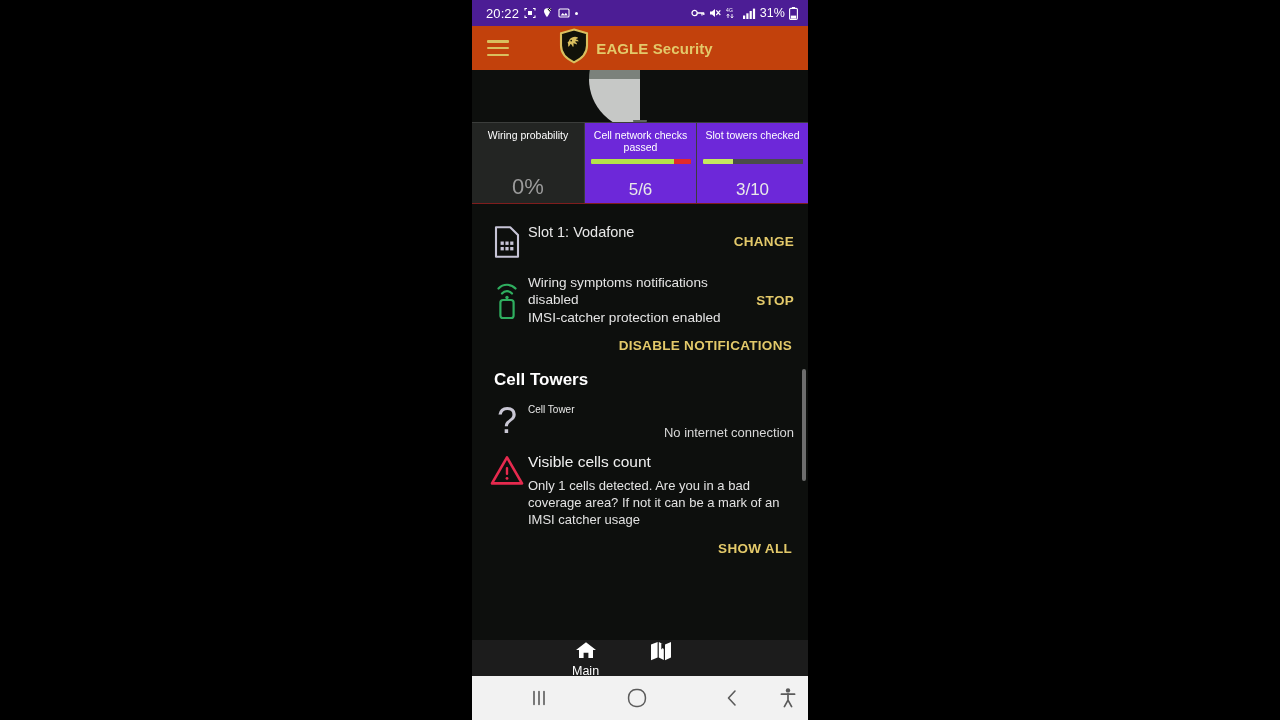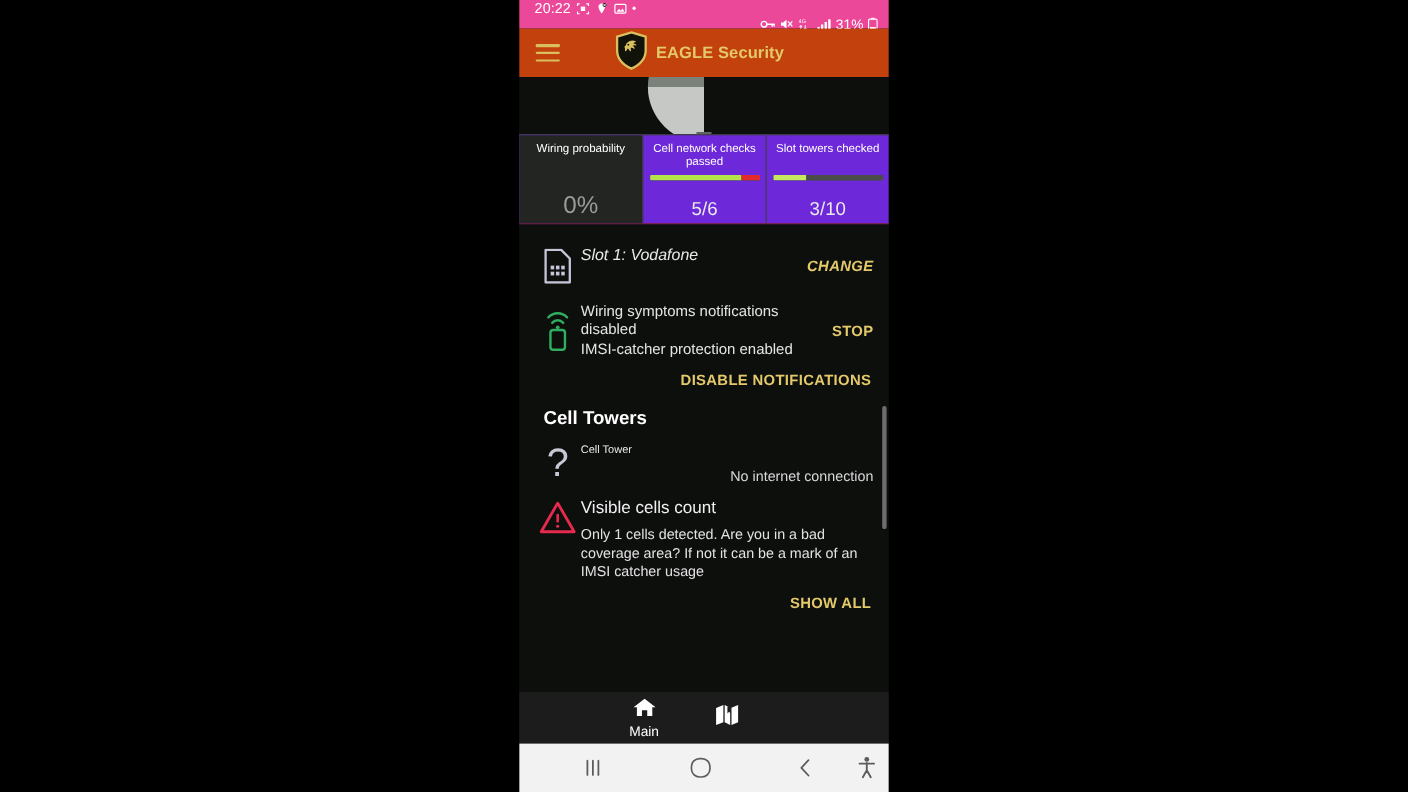--- a/index.html
+++ b/index.html
@@ -14,27 +14,26 @@
   
   #phone {
     position: absolute; left: 472px; top: 0;
     width: 336px; height: 720px;
     background: #0d0f0d;
     overflow: hidden;
   }
 
   
   .statusbar {
-    height: 26px; background: #ec4899;
-    display: flex; 
+    height: 26px; background: #4c1d95;
+    display: flex; align-items: center;
     padding: 0 10px 0 14px;
     color: #ffffff;
     font-size: 12.5px;
     letter-spacing: .1px;
-    flex-direction: column;
   }
   .sb-left { display: flex; align-items: center; gap: 5px; }
   .sb-right { margin-left: auto; display: flex; align-items: center; gap: 4px; }
   .sb-clock { font-size: 13px; font-weight: 400; }
   .sb-ico { display: inline-flex; align-items: center; justify-content: center; }
   .sb-dot { width: 3px; height: 3px; border-radius: 50%; background: #fff; display: inline-block; }
   .sb-batt { font-size: 12.5px; }
 
   
   .appbar {
@@ -110,21 +109,21 @@
     padding-top: 2px;
   }
   .row-body { flex: 1; min-width: 0; }
   .row-action {
     color: #e3c96a; font-size: 13.5px; font-weight: bold; letter-spacing: .3px;
     white-space: nowrap; padding-left: 8px; align-self: center;
   }
   .row-title { color: #eaeaea; font-size: 14.5px; line-height: 1.18; }
   .row-sub { color: #d8d8d8; font-size: 12.8px; line-height: 1.32; text-align: right; }
 
-  .sim-row { padding-top: 20px; font-style: italic; }
+  .sim-row { padding-top: 20px; }
   .sim-text { color: #e8e8e8; font-size: 14.5px; align-self: center; }
 
   .imsi-row { padding-top: 16px; }
   .imsi-text { color: #e4e4e4; font-size: 13.6px; line-height: 1.28; }
 
   .full-action {
     text-align: right; padding: 12px 16px 0 0;
     color: #e3c96a; font-size: 13.5px; font-weight: bold; letter-spacing: .3px;
   }
   .section-title {
@@ -149,22 +148,22 @@
 
   
   .vscroll {
     position: absolute; right: 2px; top: 165px; width: 4px; height: 112px;
     background: #8d8d8d; border-radius: 2px; opacity: .75;
   }
 
   
   .bottomnav {
     position: absolute; left: 0; bottom: 44px; width: 100%;
-    height: 47px; background: #1c1c1c;
-    display: flex; align-items: center;
+    height: 36px; background: #1c1c1c;
+    display: flex; align-items: flex-start;
   }
   .bn-item {
     flex: 0 0 auto; display: flex; flex-direction: column; align-items: center; justify-content: center;
     color: #ffffff; gap: 1px;
   }
   .bn-main { margin-left: 100px; }
   .bn-map { margin-left: 50px; }
   .bn-label { font-size: 12.5px; color: #ffffff; line-height: 1; }
 
   

